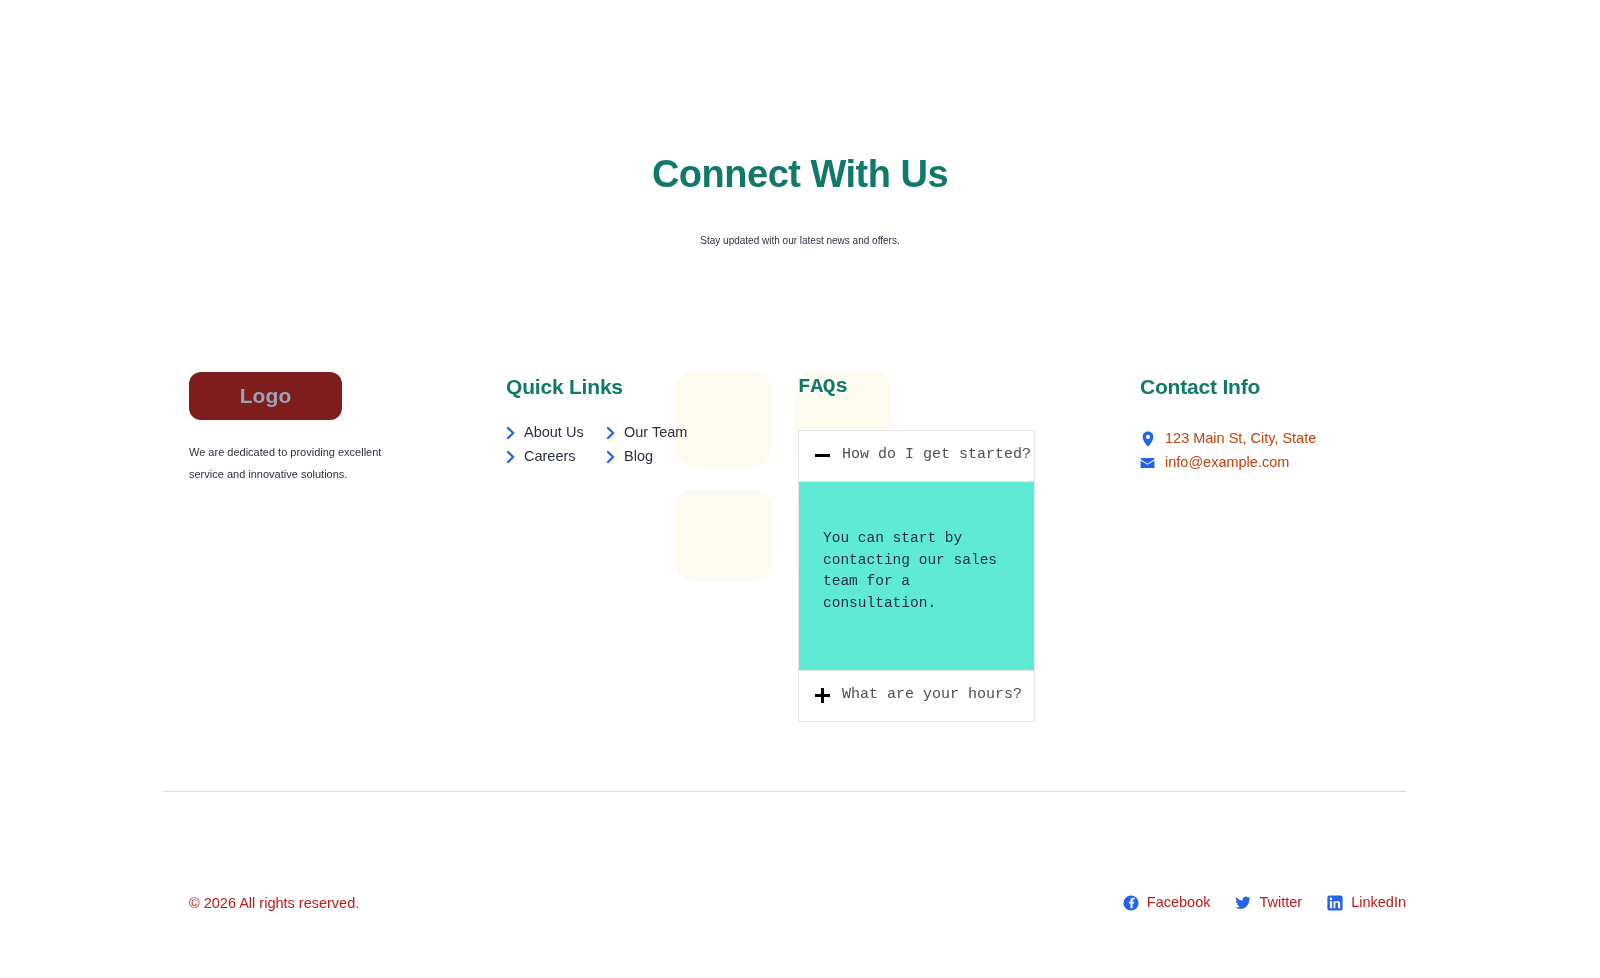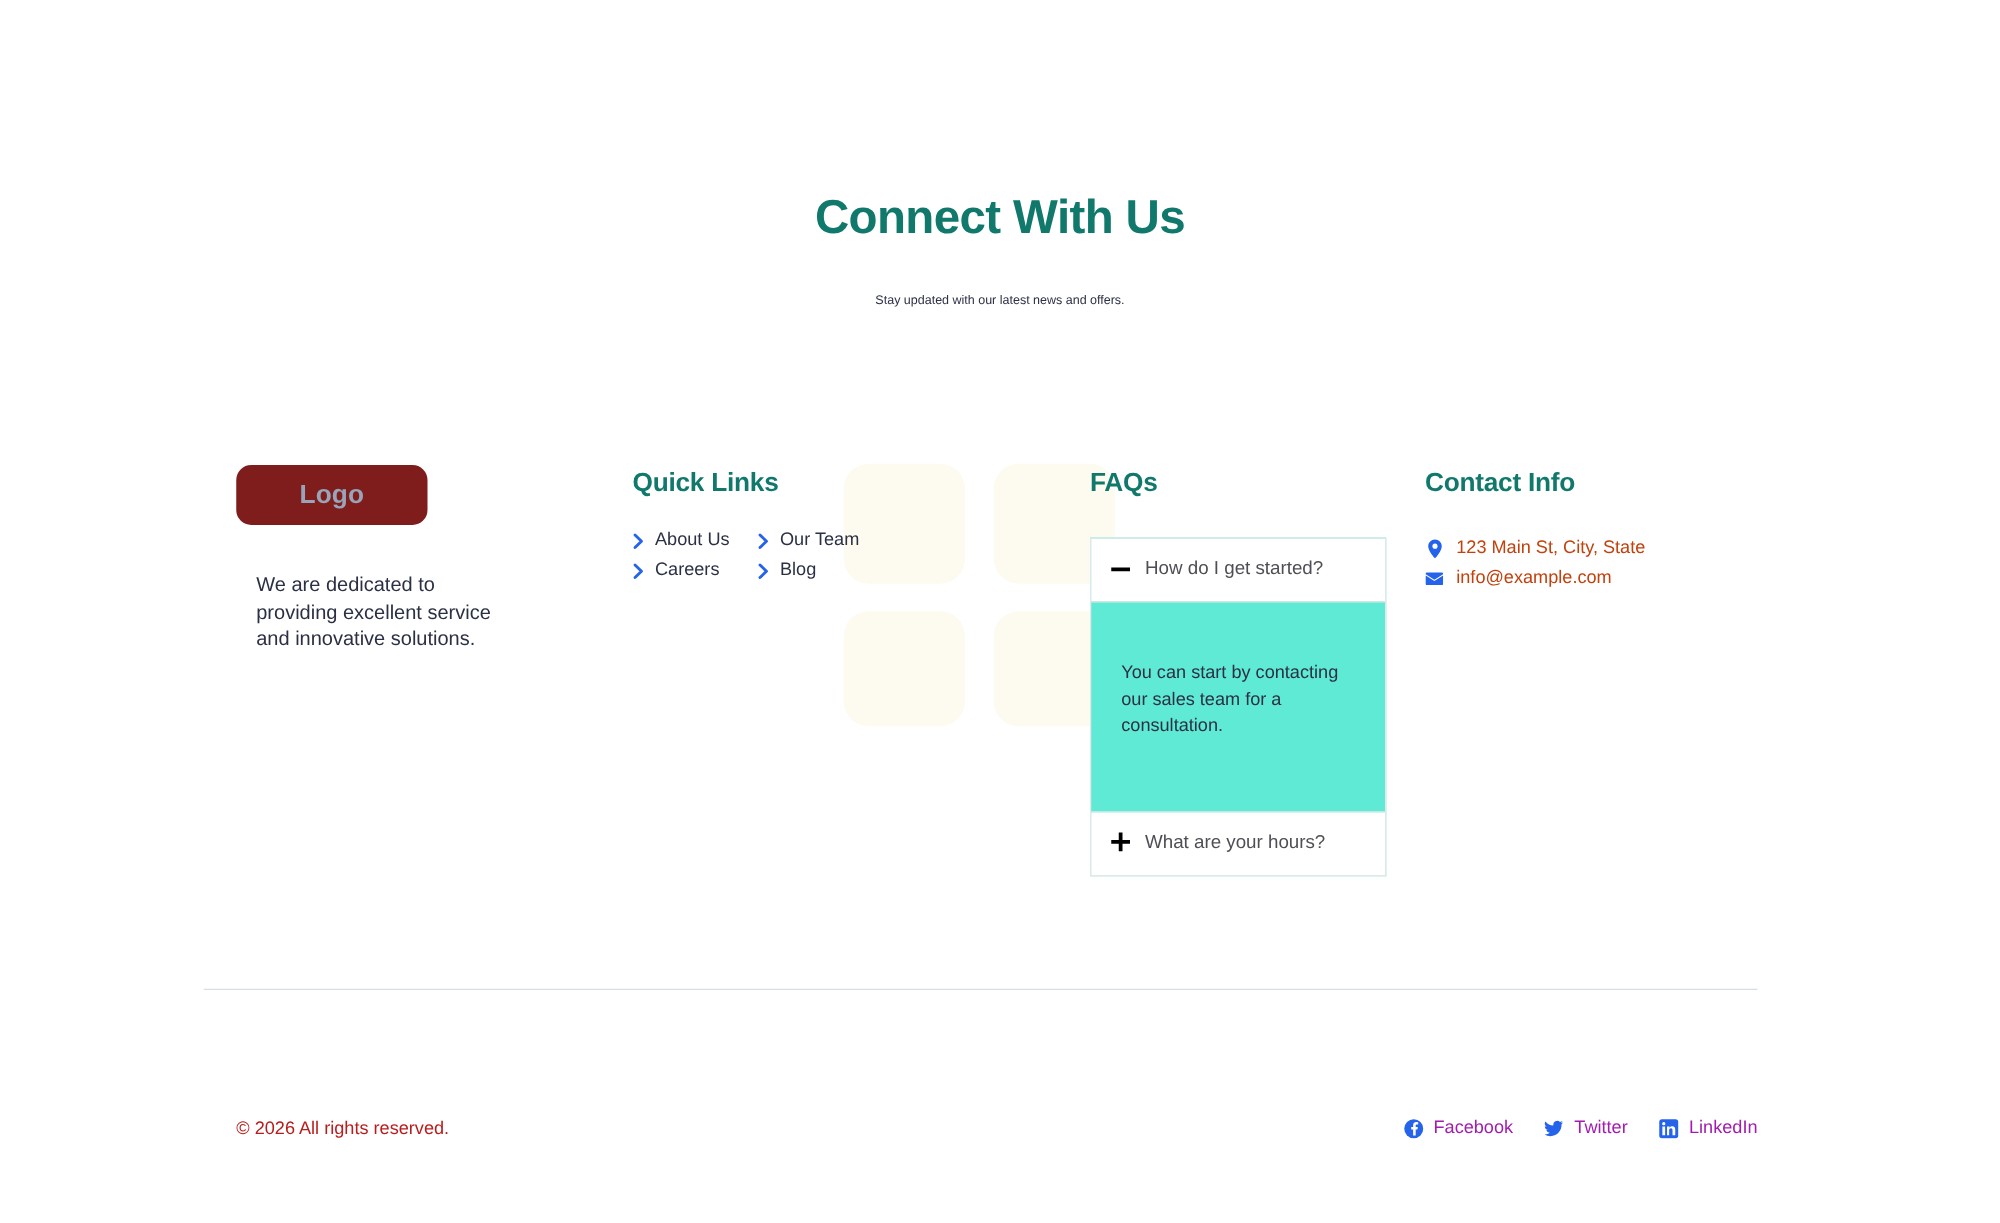--- a/index.html
+++ b/index.html
@@ -74,21 +74,21 @@
     top: 0;
     width: 1600px;
     height: 978px;
   }
 
   .col {
     position: absolute;
   }
   .col-brand   { left: 189px; top: 372px; width: 260px; }
   .col-links   { left: 506px; top: 372px; width: 280px; }
-  .col-faqs    { left: 872px; top: 372px; width: 260px; }
+  .col-faqs    { left: 798px; top: 372px; width: 260px; font-family: Liberation Mono, monospace; }
   .col-contact { left: 1140px; top: 372px; width: 300px; }
 
   .col-heading {
     margin: 0 0 0 0;
     font-size: 21px;
     line-height: 30px;
     font-weight: bold;
     color: #11796c;
     letter-spacing: -0.2px;
   }
@@ -103,23 +103,23 @@
     align-items: center;
     justify-content: center;
   }
   .logo-text {
     font-size: 21px;
     font-weight: bold;
     color: #98a4b8;
     letter-spacing: 0.1px;
   }
   .brand-desc {
-    margin: 16px;
+    margin: 0;
     padding-top: 22px;
-    font-size: 16px;
+    font-size: 11px;
     line-height: 21.5px;
     color: #2b3044;
     width: 210px;
   }
 
   
   .links-grid {
     margin-top: 20px;
     display: grid;
     grid-template-columns: 100px auto;
@@ -261,21 +261,21 @@
     display: flex;
     align-items: center;
     gap: 25px;
   }
   .social {
     display: flex;
     align-items: center;
     gap: 8px;
     font-size: 14.5px;
     line-height: 21px;
-    color: #a21caf;
+    color: #b91c1c;
     text-decoration: none;
     white-space: nowrap;
   }
   .social-ico {
     width: 16px;
     height: 16px;
     flex: 0 0 16px;
     display: flex;
     align-items: center;
     justify-content: center;

